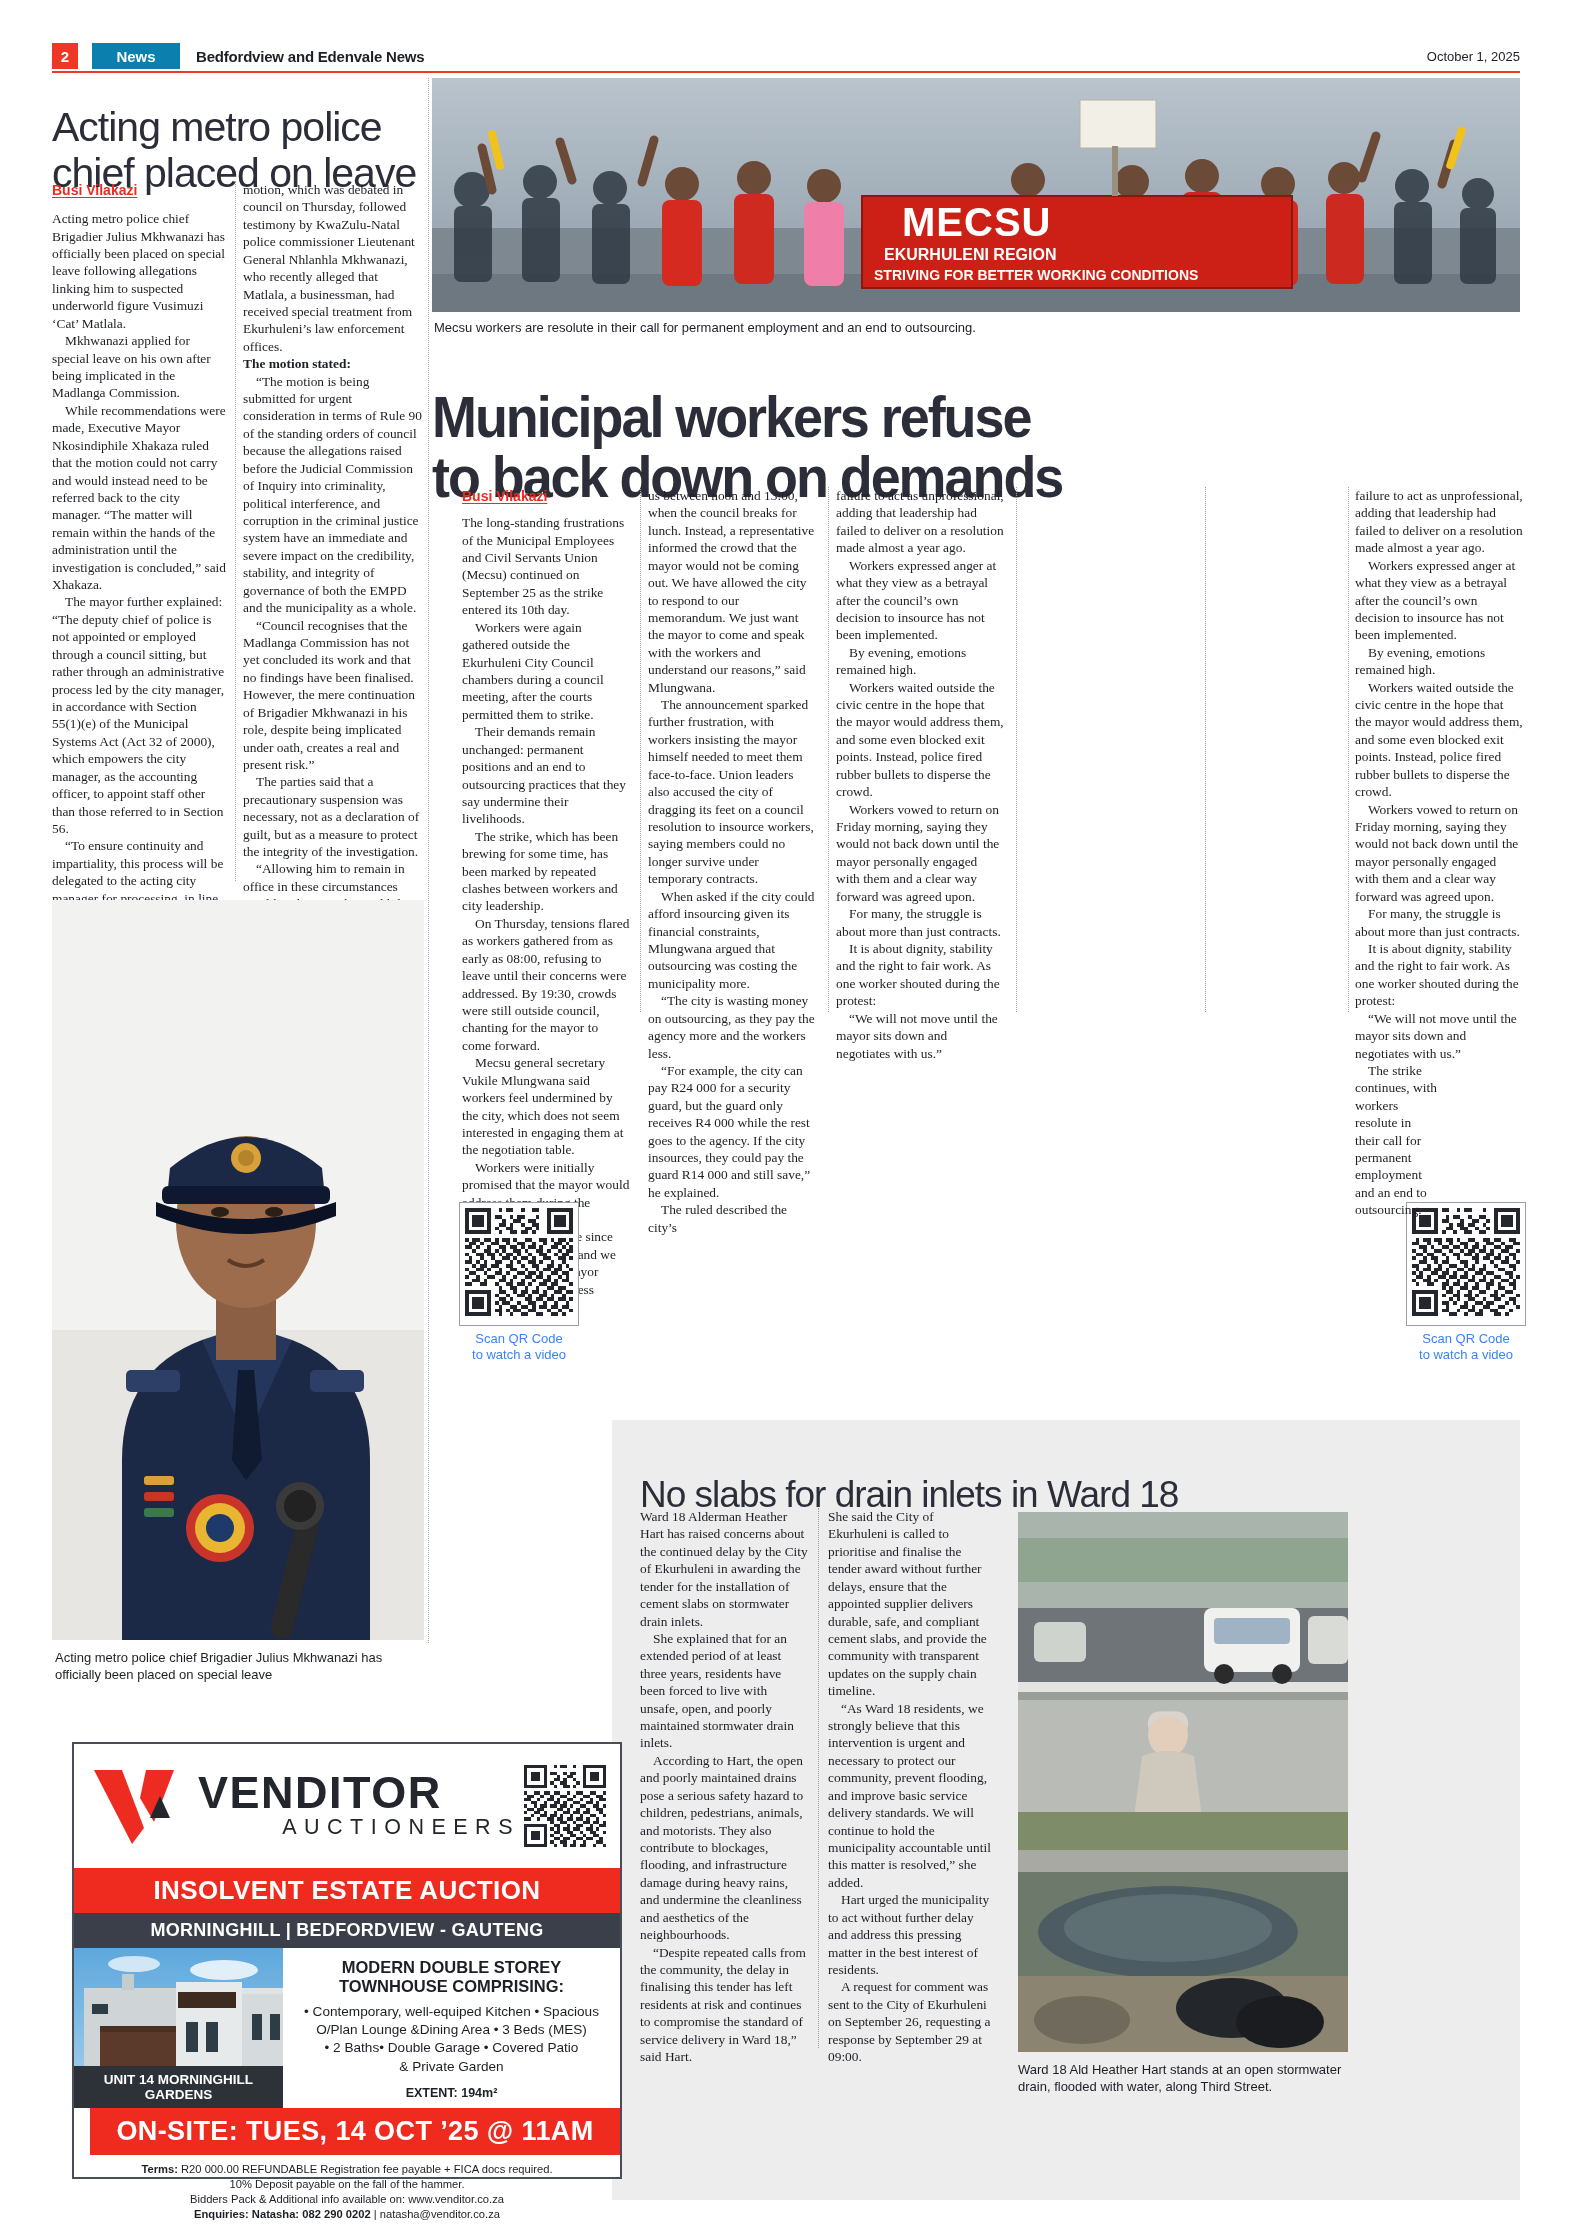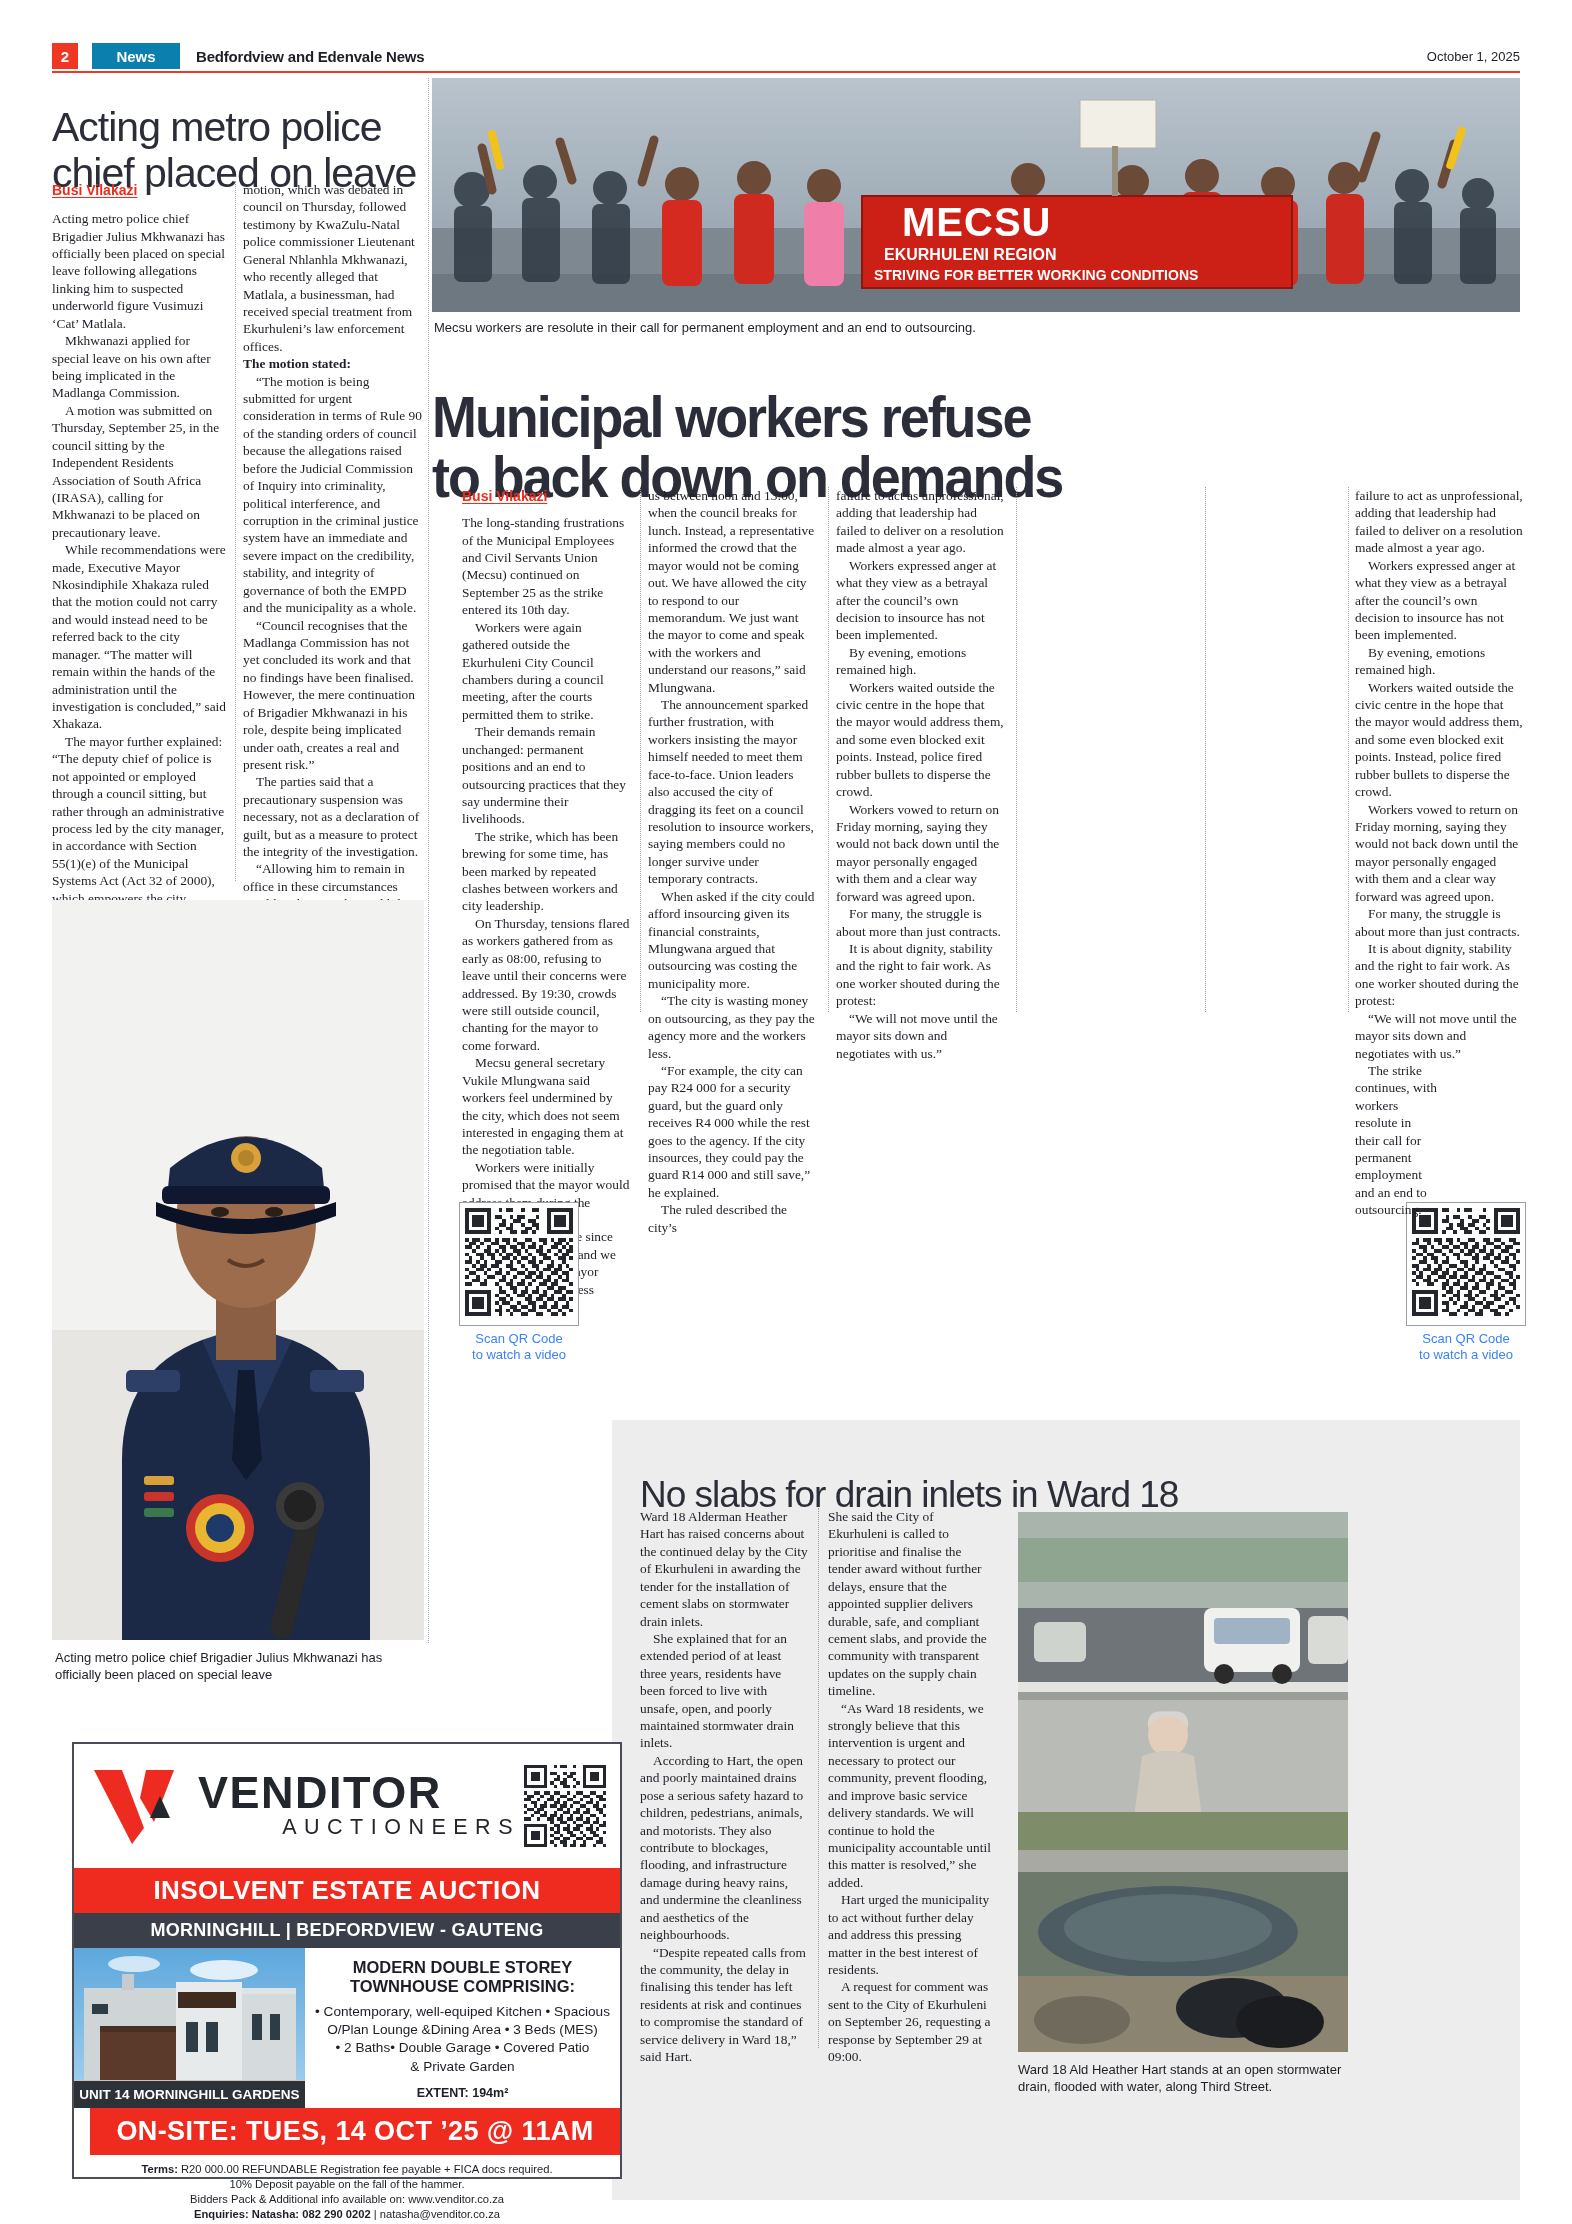--- a/index.html
+++ b/index.html
@@ -122,21 +122,21 @@
   .ad-sub{font-family:"Liberation Sans", sans-serif;font-weight:normal;
     font-size:21.5px;letter-spacing:7.5px;color:#23262d;text-align:right;padding-right:4px;}
   .ad-qr{width:82px;height:82px;flex:0 0 auto;}
   .ad-band-red{background:#ef2b20;color:#fff;text-align:center;
     font-family:"Liberation Sans", sans-serif;font-weight:bold;font-size:26px;
     letter-spacing:.4px;padding:7px 0;}
   .ad-band-dark{background:#3a3f49;color:#fff;text-align:center;
     font-family:"Liberation Sans", sans-serif;font-weight:bold;font-size:18px;
     letter-spacing:.3px;padding:7px 0;}
   .ad-mid{display:flex;height:160px;}
-  .ad-house{width:231px;position:relative;background:#8fa7bd;overflow:hidden;flex:0 0 auto;}
+  .ad-house{width:209px;position:relative;background:#8fa7bd;overflow:hidden;flex:0 0 auto;}
   .ad-house-label{
     position:absolute;left:0;bottom:0;width:100%;background:#2d3138;color:#fff;
     font-family:"Liberation Sans", sans-serif;font-weight:bold;font-size:13.5px;
     text-align:center;padding:6px 0;box-sizing:border-box;
   }
   .ad-details{flex:1 1 auto;padding:10px 8px 0 8px;text-align:center;box-sizing:border-box;}
   .ad-d-title{font-family:"Liberation Sans", sans-serif;font-weight:bold;font-size:16.5px;
     line-height:1.18;color:#1d1f26;}
   .ad-d-list{font-family:"Liberation Sans", sans-serif;font-size:13.6px;line-height:1.34;
     color:#1d1f26;margin-top:6px;}
@@ -162,21 +162,20 @@
   </div>
   <div class="rule-red"></div>
 
   <h1 class="a1-head">Acting metro police chief placed on leave</h1>
 
   <div class="bodycol" id="a1c1">
     <div class="byline">Busi Vilakazi</div>
     <div style="height:11px"></div>
     <p>Acting metro police chief Brigadier Julius Mkhwanazi has officially been placed on special leave following allegations linking him to suspected underworld figure Vusimuzi ‘Cat’ Matlala.</p>
     <p class="ind">Mkhwanazi applied for special leave on his own after being implicated in the Madlanga Commission.</p>
-    <p class="ind">A motion was submitted on Thursday, September 25, in the council sitting by the Independent Residents Association of South Africa (IRASA), calling for Mkhwanazi to be placed on precautionary leave.</p>
     <p class="ind">While recommendations were made, Executive Mayor Nkosindiphile Xhakaza ruled that the motion could not carry and would instead need to be referred back to the city manager. “The matter will remain within the hands of the administration until the investigation is concluded,” said Xhakaza.</p>
     <p class="ind">The mayor further explained: “The deputy chief of police is not appointed or employed through a council sitting, but rather through an administrative process led by the city manager, in accordance with Section 55(1)(e) of the Municipal Systems Act (Act 32 of 2000), which empowers the city manager, as the accounting officer, to appoint staff other than those referred to in Section 56.</p>
     <p class="ind">“To ensure continuity and impartiality, this process will be delegated to the acting city manager for processing, in line with the Municipal Systems Act and Section 82 of the Municipal Structures Act, which regulates the appointment of staff and the delegation of municipal functions.</p>
     <p class="ind">“He said this approach would ensure that the city remains compliant with labour law, collective agreements, and constitutional imperatives while protecting the integrity of municipal governance.”</p>
     <p class="ind">The</p>
   </div>
 
   <div class="bodycol" id="a1c2">
     <p>motion, which was debated in council on Thursday, followed testimony by KwaZulu-Natal police commissioner Lieutenant General Nhlanhla Mkhwanazi, who recently alleged that Matlala, a businessman, had received special treatment from Ekurhuleni’s law enforcement offices.</p>
     <p class="bold">The motion stated:</p>

